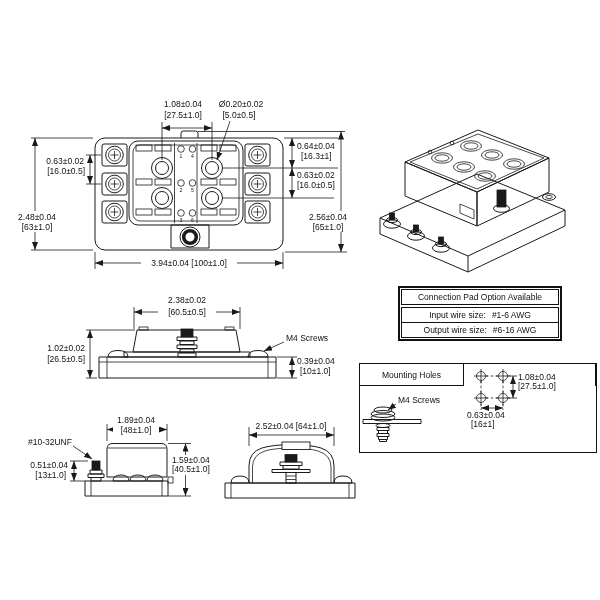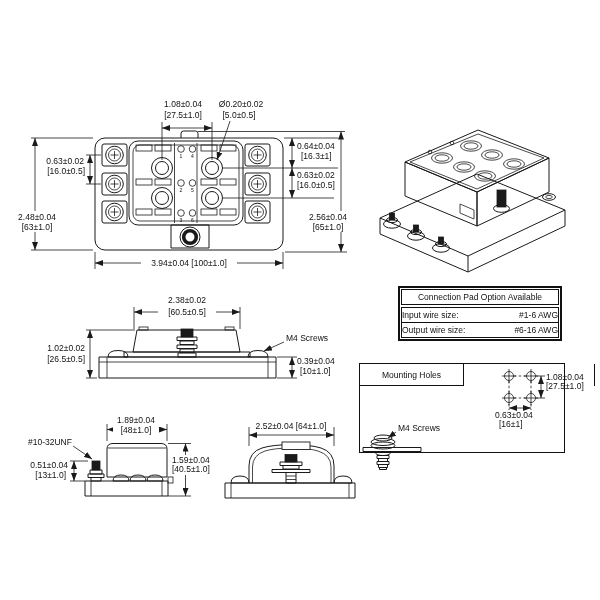--- a/index.html
+++ b/index.html
@@ -11,25 +11,25 @@
   svg .dk{fill:#1a1a1a;stroke:#1a1a1a;stroke-width:0.8;}
   svg .wbg{fill:#ffffff;stroke:none;}
   svg text{font-family:"Liberation Sans", sans-serif;font-size:8.5px;fill:#111;}
   svg text.sm{font-size:5px;}
   .t1{position:absolute;left:398px;top:286px;width:164px;box-sizing:border-box;
       border:2px solid #111;background:#fff;padding:1px;}
   .t1 .hdr{border:1px solid #111;height:14px;line-height:14px;text-align:center;
       font-size:8.5px;color:#111;margin-bottom:1.5px;}
   .t1 .bdy{border:1px solid #111;}
   .t1 .row{height:14px;line-height:14px;text-align:center;font-size:8.5px;color:#111;
-      display:flex;justify-content:space-between;gap:6px;}
+      display:flex;justify-content:center;gap:6px;}
   .t1 .row.sep{border-bottom:1px solid #111;}
-  .t2{position:absolute;left:359px;top:363px;width:206px;height:90px;box-sizing:border-box;
+  .t2{position:absolute;left:359px;top:363px;width:238px;height:90px;box-sizing:border-box;
       border:1.5px solid #111;background:#fff;display:grid;
-      grid-template-columns:104px 1fr;grid-template-rows:22px 1fr;gap:28px;}
+      grid-template-columns:104px 1fr;grid-template-rows:22px 1fr;}
   .t2 .cell{box-sizing:border-box;color:#111;font-size:8.5px;}
   .t2 .h{display:flex;align-items:center;justify-content:center;border-bottom:1px solid #111;}
   .t2 .l{border-right:1px solid #111;}
   .t2 .b{position:relative;}
   .t2 svg{position:static;display:block;}
 </style>
 </head>
 <body>
 
 <div class="sheet">

